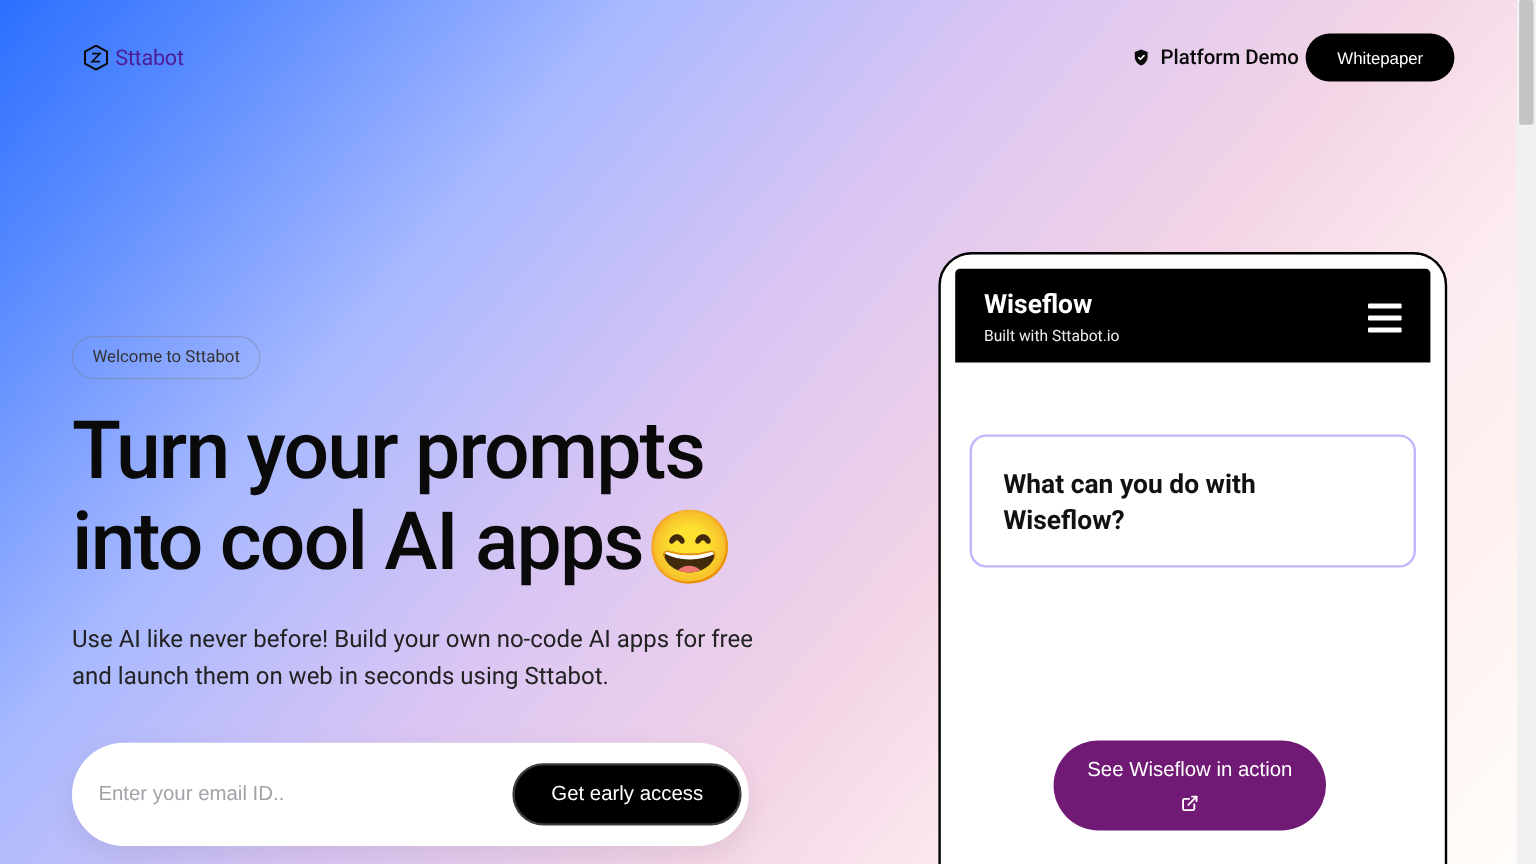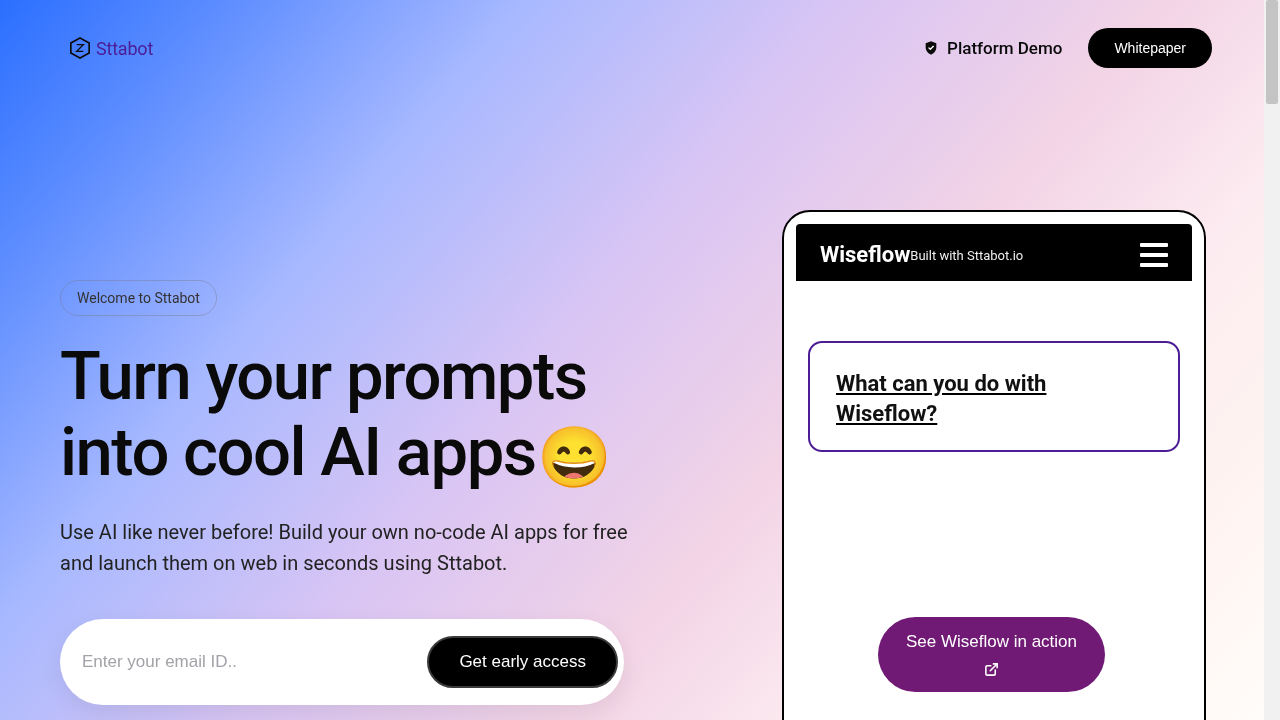--- a/index.html
+++ b/index.html
@@ -37,21 +37,21 @@
 .logo-text {
   font-size: 18px;
   font-weight: 400;
   color: #4c1d95;
   letter-spacing: -0.2px;
 }
 
 .nav-right {
   display: flex;
   align-items: center;
-  gap: 26px;
+  gap: 6px;
 }
 
 .platform-demo {
   display: flex;
   align-items: center;
   gap: 8px;
   font-size: 17px;
   font-weight: 500;
   color: #0a0a0a;
 }
@@ -162,34 +162,33 @@
   background: #000;
   color: #fff;
   padding: 18px 24px 14px 24px;
   display: flex;
   align-items: center;
   justify-content: space-between;
   margin: 12px 12px 0 12px;
   border-radius: 4px 4px 0 0;
 }
 
-.wiseflow-head { display: flex; flex-direction: row; }
+.wiseflow-head { display: flex; flex-direction: column; }
 .wiseflow-title { font-size: 22px; font-weight: 700; }
 .wiseflow-sub { font-size: 13px; margin-top: 6px; color: #eee; }
 
 .burger { display: flex; flex-direction: column; gap: 6px; cursor: pointer; }
 .burger span { display: block; width: 28px; height: 4px; background: #fff; border-radius: 1px; }
 
 .phone-body { padding: 60px 24px 0 24px; }
 
 .card {
-  border: 2px solid #4c1d95;
+  border: 2px solid #c4b5fd;
   border-radius: 14px;
   padding: 26px 26px 22px 26px;
-  text-decoration: underline;
 }
 .card-title {
   font-size: 22px;
   font-weight: 700;
   color: #111;
   line-height: 1.35;
 }
 .card-text {
   margin-top: 16px;
   font-size: 15px;

